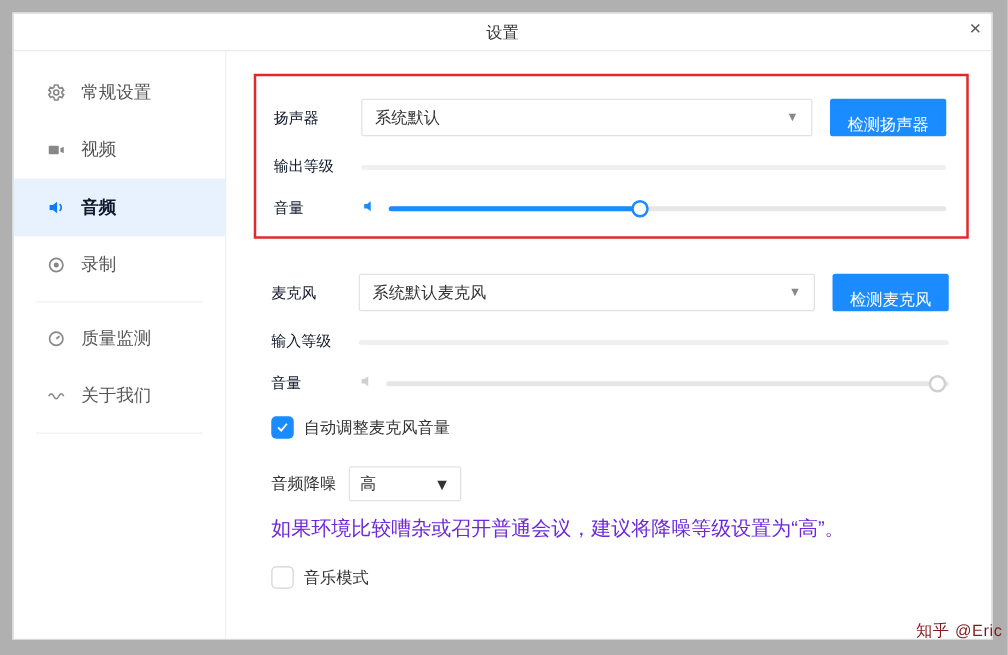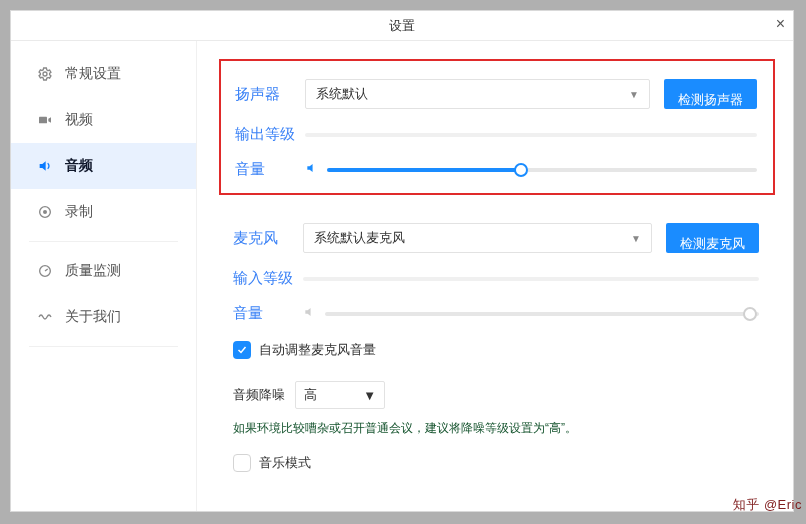--- a/index.html
+++ b/index.html
@@ -18,21 +18,21 @@
     position: relative;
   }
   .titlebar {
     height: 30px; border-bottom: 1px solid #eaeaea;
     display: flex; align-items: center; justify-content: center; position: relative;
     font-size: 13px; color: #333;
   }
   .close-x { position: absolute; right: 8px; top: 4px; font-size: 16px; color: #555; cursor: pointer; }
   .body { flex: 1; display: flex; min-height: 0; }
   .sidebar {
-    width: 186px; border-right: 1px solid #f0f0f0;
+    width: 170px; border-right: 1px solid #f0f0f0;
     padding-top: 10px;
     overflow: hidden;
   }
   .side-item {
     height: 46px; display: flex; align-items: center;
     padding-left: 26px; font-size: 14px; color: #555; cursor: pointer;
     gap: 12px;
   }
   .side-item.active { background: #e8f1fe; color: #0f172a; font-weight: bold; }
   .side-sep { height: 1px; background: #f0f0f0; margin: 6px 18px; }
@@ -42,21 +42,21 @@
     flex: 1; padding: 18px 18px 0 22px; overflow: hidden; position: relative;
     font-size: 13px; color: #333;
   }
   .red-box {
     border: 2px solid #e02a2a;
     padding: 18px 16px 14px 14px;
     margin-bottom: 28px;
   }
   .row { display: flex; align-items: center; margin-bottom: 16px; }
   .row:last-child { margin-bottom: 0; }
-  .lab { width: 70px; color: #3b82f6; font-size: 15px; }
+  .lab { width: 70px; color: #0f172a; font-size: 12px; }
   .sel {
     flex: 1; height: 30px; border: 1px solid #e2e2e2; border-radius: 2px;
     display: flex; align-items: center; justify-content: space-between;
     padding: 0 10px; background: #fff; color: #333; font-size: 13px;
     margin-right: 14px;
   }
   .sel .caret { font-size: 10px; color: #888; }
   .btn-blue {
     height: 30px; background: #1a8cff; color: #fff; border: none;
     padding: 12px 14px; font-size: 13px; border-radius: 2px; cursor: pointer;
@@ -83,21 +83,21 @@
     width:18px; height:18px; border-radius:4px; background:#1a8cff;
     display:inline-flex; align-items:center; justify-content:center;
   }
   .chk svg { width:12px; height:12px; }
   .chk.empty { background:#fff; border:1px solid #d4d4d4; }
   .small-sel {
     width: 90px; height: 28px; border:1px solid #e2e2e2; border-radius:2px;
     display:inline-flex; align-items:center; justify-content:space-between;
     padding: 0 8px; font-size:13px; margin-left: 10px;
   }
-  .hint { color:#14532d; font-size:12px; margin-top:10px; line-height:1.6; }
+  .hint { color:#6d28d9; font-size:16px; margin-top:10px; line-height:1.6; }
   .watermark {
     position:absolute; right:4px; bottom:10px; color:#7f1d1d; font-size:13px;
     letter-spacing: .5px;
     pointer-events: none;
   }
 </style>
 </head>
 <body>
 
 <div class="frame">

